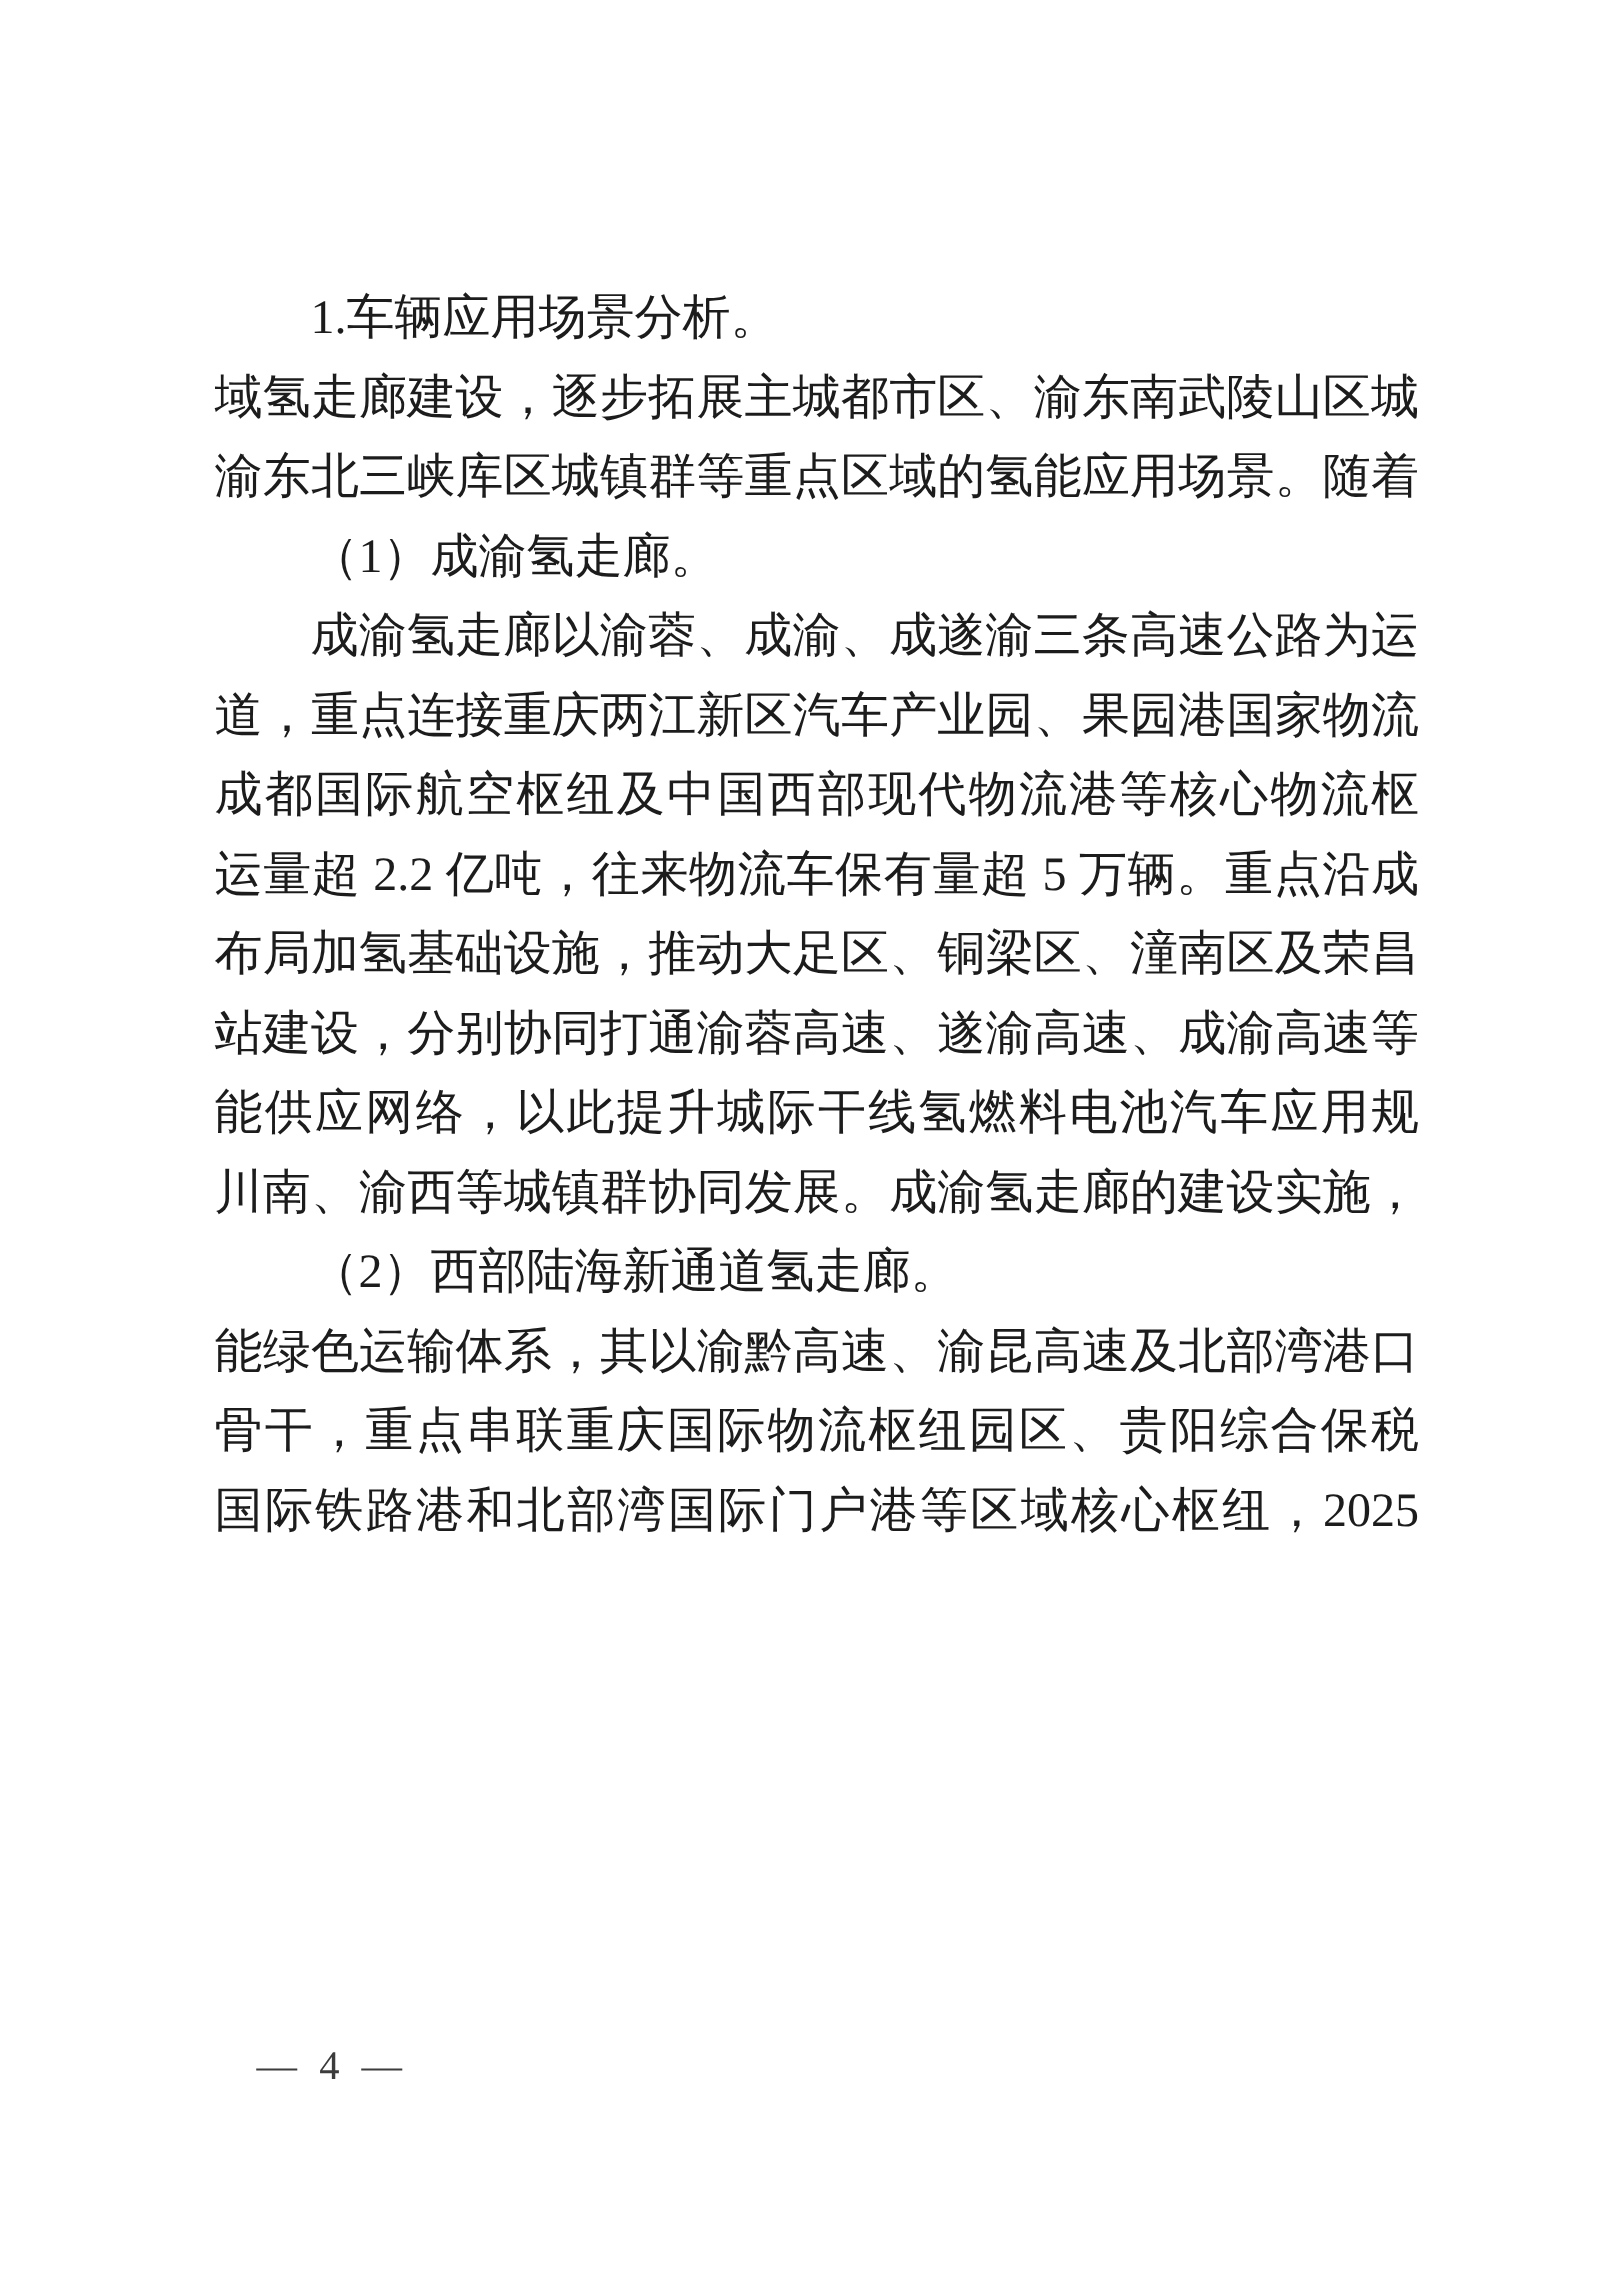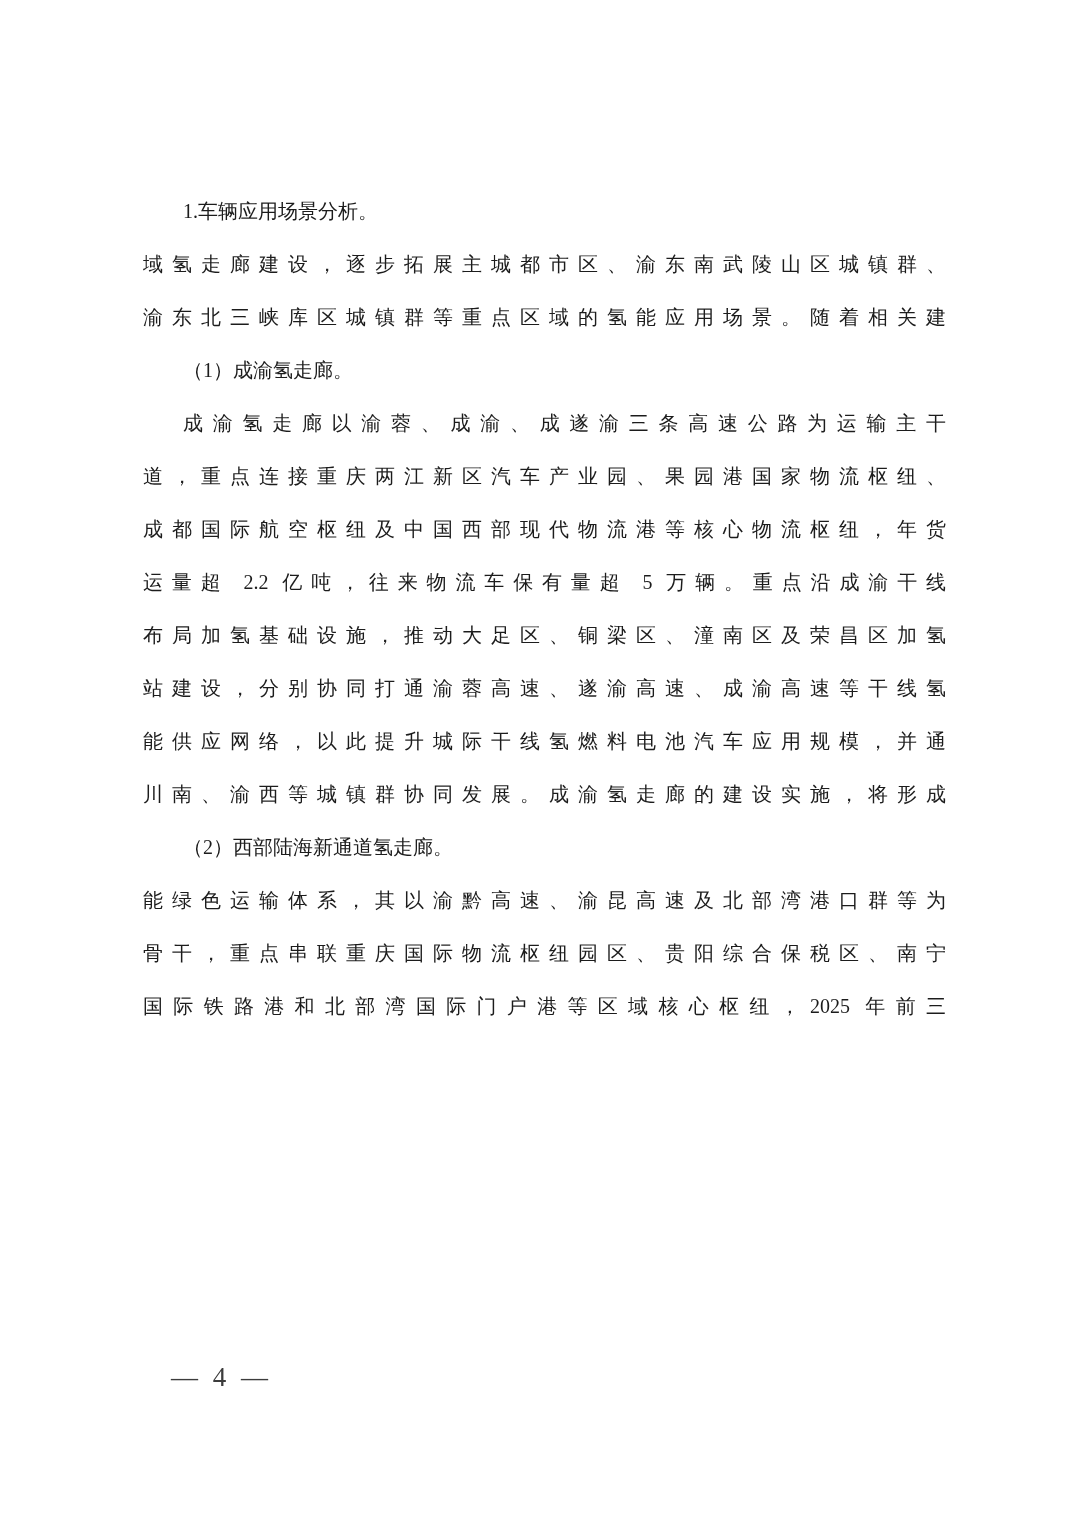--- a/index.html
+++ b/index.html
@@ -13,21 +13,21 @@
     height: 1527px;
     background: #ffffff;
     overflow: hidden;
     font-family: "Liberation Serif", serif;
   }
   .text-block {
     position: absolute;
     left: 143px;
     top: 185px;
     width: 803px;
-    font-size: 20px;
+    font-size: 32px;
     line-height: 53px;
     color: #1c1c1c;
     letter-spacing: 0;
   }
   .line {
     height: 53px;
     overflow: hidden;
     text-align: justify;
     text-align-last: justify;
     text-justify: inter-character;

